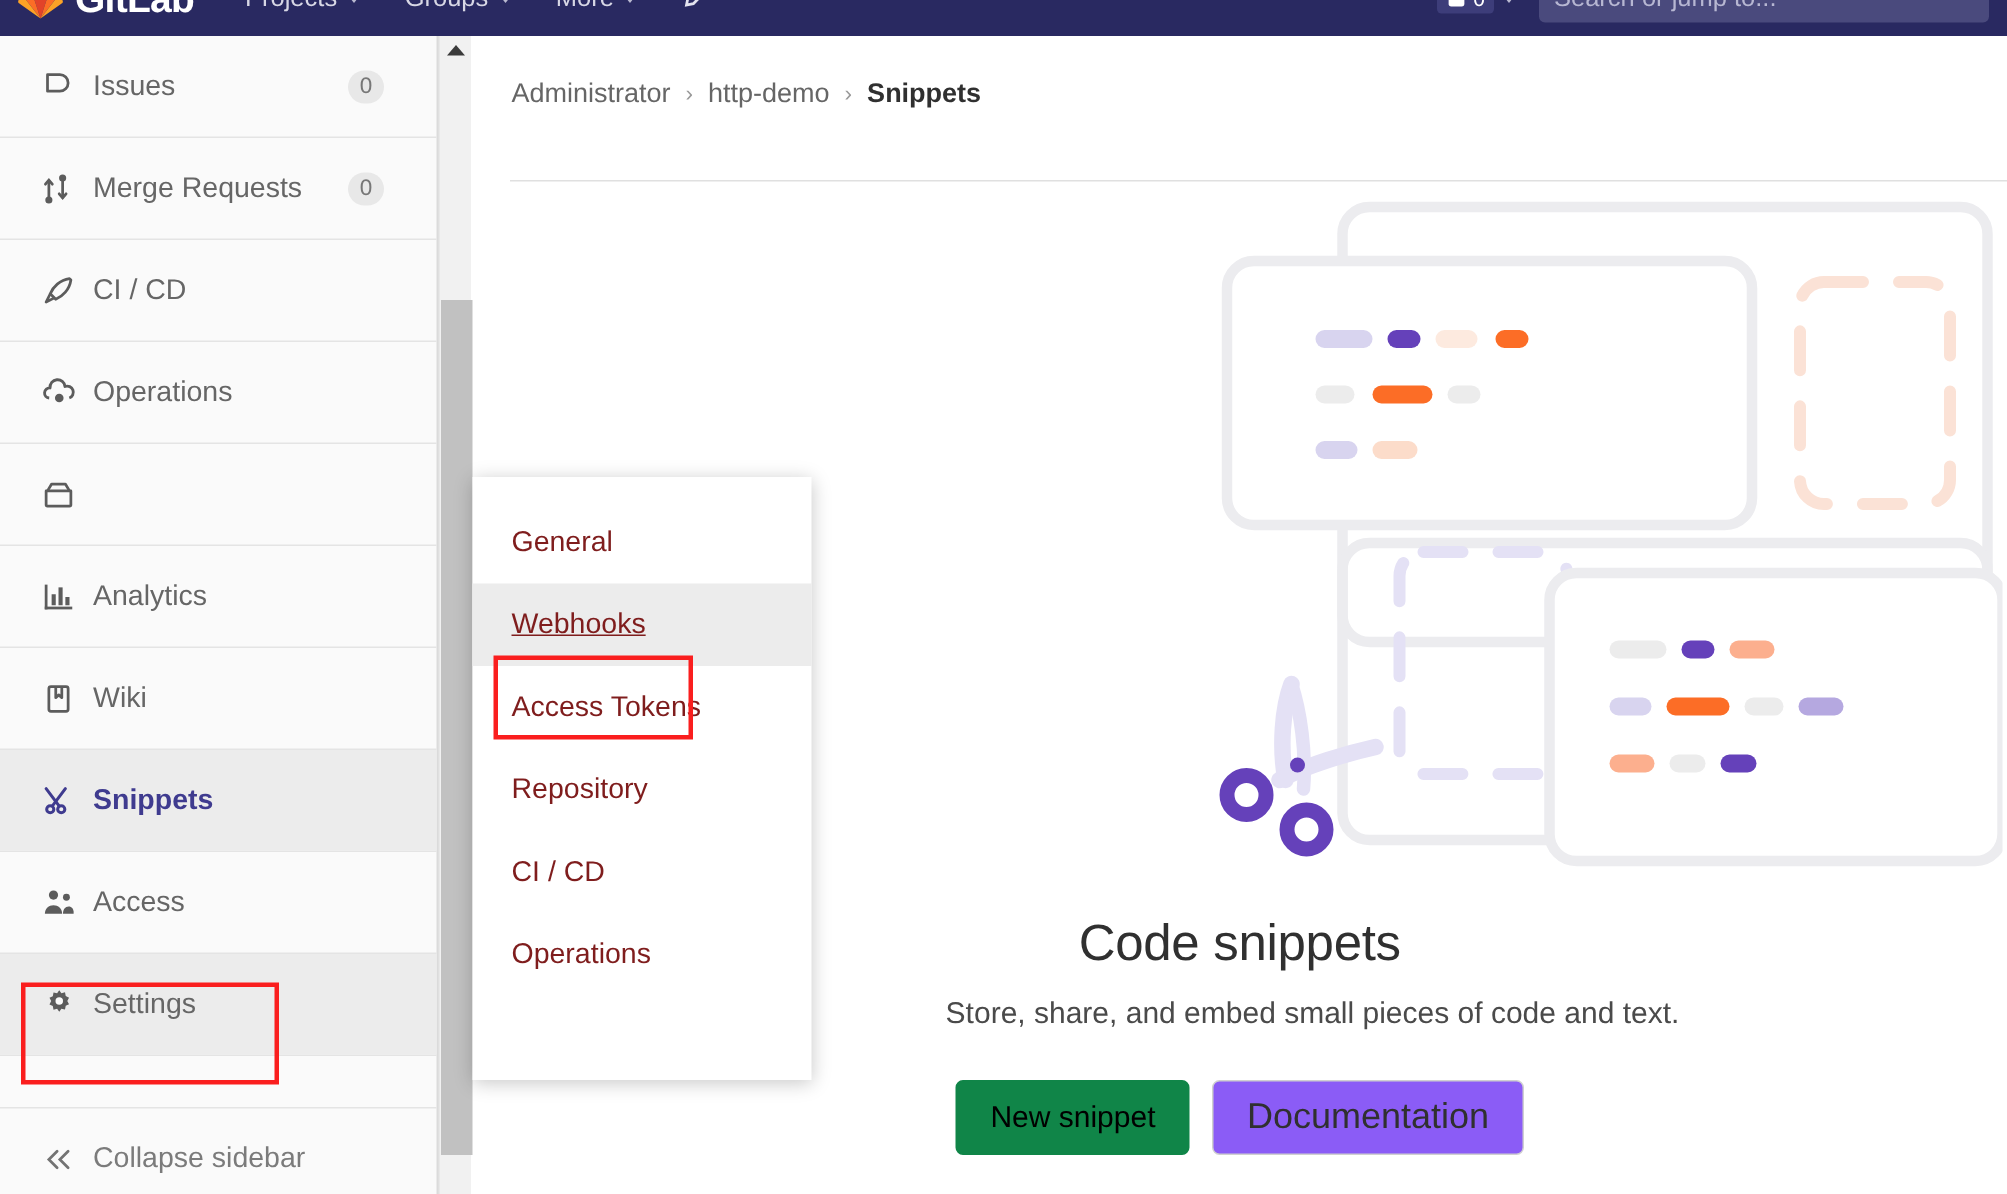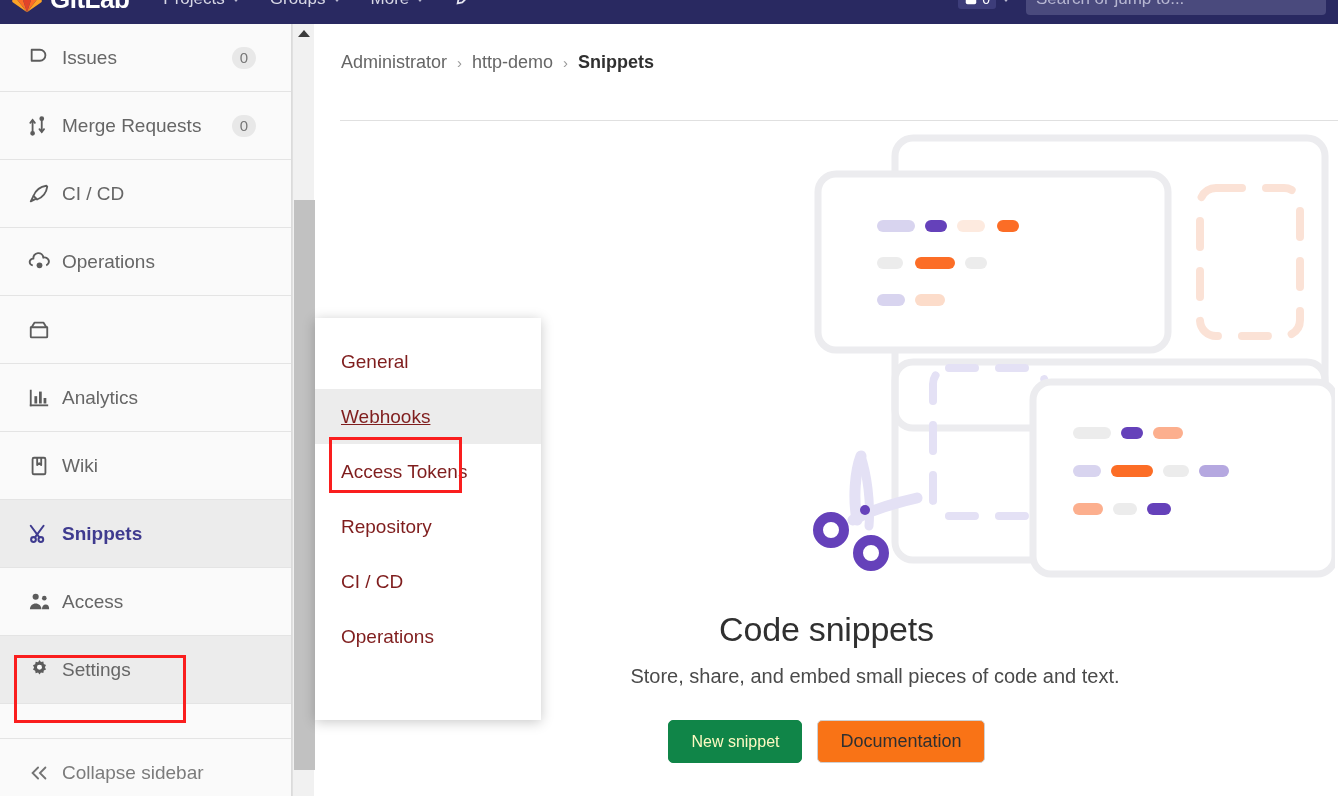--- a/index.html
+++ b/index.html
@@ -197,30 +197,30 @@
     width: 1120px; text-align: center;
     font-size: 20px; color: #4a4a4a;
     white-space: nowrap;
   }
   .empty-btns {
     position: absolute; left: 0; top: 600px;
     width: 1023px;
     display: flex; justify-content: center; gap: 15px;
   }
   .btn-primary {
-    background: #108548; color: #fef9c3;
+    background: #108548; color: #000000;
     border: 1px solid #108548; border-radius: 5px;
-    font-size: 16px; padding: 10px 22px;
+    font-size: 20px; padding: 10px 22px;
     font-family: inherit; cursor: pointer;
     white-space: nowrap;
   }
   .btn-secondary {
-    background: #f97316; color: #303030;
+    background: #8b5cf6; color: #303030;
     border: 1px solid #d0d0d0; border-radius: 5px;
-    font-size: 18px; padding: 10px 22px;
+    font-size: 24px; padding: 10px 22px;
     font-family: inherit; cursor: pointer;
     white-space: nowrap;
   }
 
   
   .redbox {
     position: absolute;
     border: 3px solid #fa1e1e;
     z-index: 60;
     pointer-events: none;

